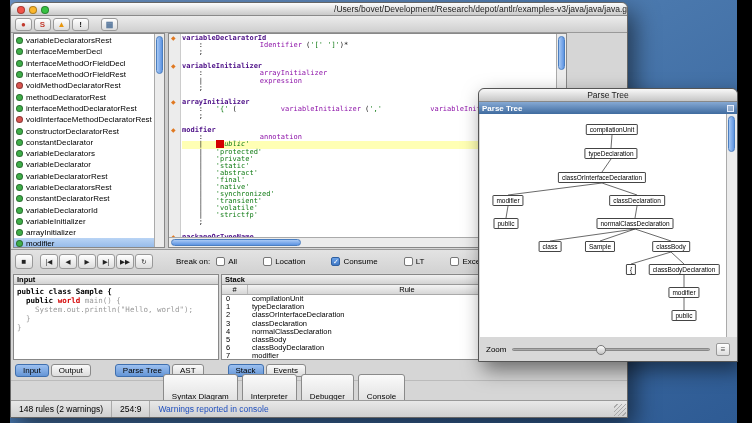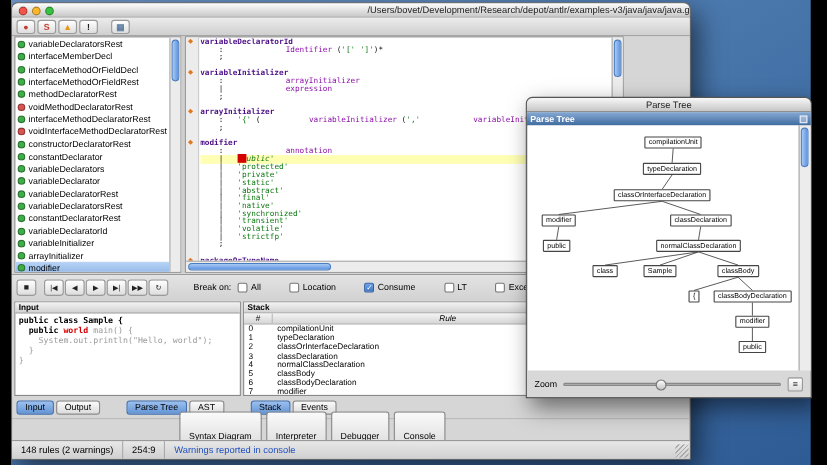--- a/index.html
+++ b/index.html
@@ -67,21 +67,21 @@
     font-size:7.5px;font-weight:bold;padding-left:3px;line-height:9px;}
   #inputcode{padding:2px 0 0 3px;font-family:"DejaVu Sans Mono",monospace;font-size:7.5px;}
   .in-line{white-space:pre;height:9px;line-height:9px;}
   .in-b{color:#000;font-weight:bold;}
   .in-red{color:var(--dbg,#d40000);font-weight:bold;}
   .in-gray{color:#999;}
   #stackpanel{position:absolute;left:210px;top:1px;width:346px;height:86px;border:1px solid #888;background:#fff;}
   .sth{display:flex;height:10px;background:linear-gradient(#f4f4f4,#d6d6d6);border-bottom:1px solid #aaa;
     font-size:7.5px;line-height:9px;}
   .sth .c1{width:26px;border-right:1px solid #bbb;text-align:center;}
-  .sth .c2{flex:1;text-align:center;font-style:italic;}
+  .sth .c2{flex:1;text-align:center;}
   .strow{display:flex;height:8.2px;font-size:7.5px;line-height:8.2px;}
   .strow .c1{width:26px;padding-left:4px;}
   .strow .c2{flex:1;padding-left:4px;}
   
   .ptabs{height:19px;display:flex;align-items:center;padding-left:4px;gap:2px;}
   .ptab{height:13px;padding:0 7px;border:1px solid #8a8a8a;border-radius:3px;
     background:linear-gradient(#fafafa,#dcdcdc);font-size:8px;line-height:11px;}
   .ptab.active{background:linear-gradient(#9cc0f0,#6495d6);border-color:#3f6fae;}
   .gap20{width:20px;}
   .vtabs{height:20px;display:flex;align-items:center;justify-content:center;gap:4px;
@@ -149,26 +149,26 @@
             </div>
             <div class="rl-row">
               <span class="dot" style="background: rgb(63, 174, 73);"></span>
               <span class="rl-label">interfaceMethodOrFieldDecl</span>
             </div>
             <div class="rl-row">
               <span class="dot" style="background: rgb(63, 174, 73);"></span>
               <span class="rl-label">interfaceMethodOrFieldRest</span>
             </div>
             <div class="rl-row">
-              <span class="dot" style="background: rgb(63, 174, 73);"></span>
-              <span class="rl-label">methodDeclaratorRest</span>
-            </div>
-            <div class="rl-row">
               <span class="dot" style="background: rgb(217, 83, 79);"></span>
               <span class="rl-label">voidMethodDeclaratorRest</span>
+            </div>
+            <div class="rl-row">
+              <span class="dot" style="background: rgb(63, 174, 73);"></span>
+              <span class="rl-label">methodDeclaratorRest</span>
             </div>
             <div class="rl-row">
               <span class="dot" style="background: rgb(63, 174, 73);"></span>
               <span class="rl-label">interfaceMethodDeclaratorRest</span>
             </div>
             <div class="rl-row">
               <span class="dot" style="background: rgb(217, 83, 79);"></span>
               <span class="rl-label">voidInterfaceMethodDeclaratorRest</span>
             </div>
             <div class="rl-row">

